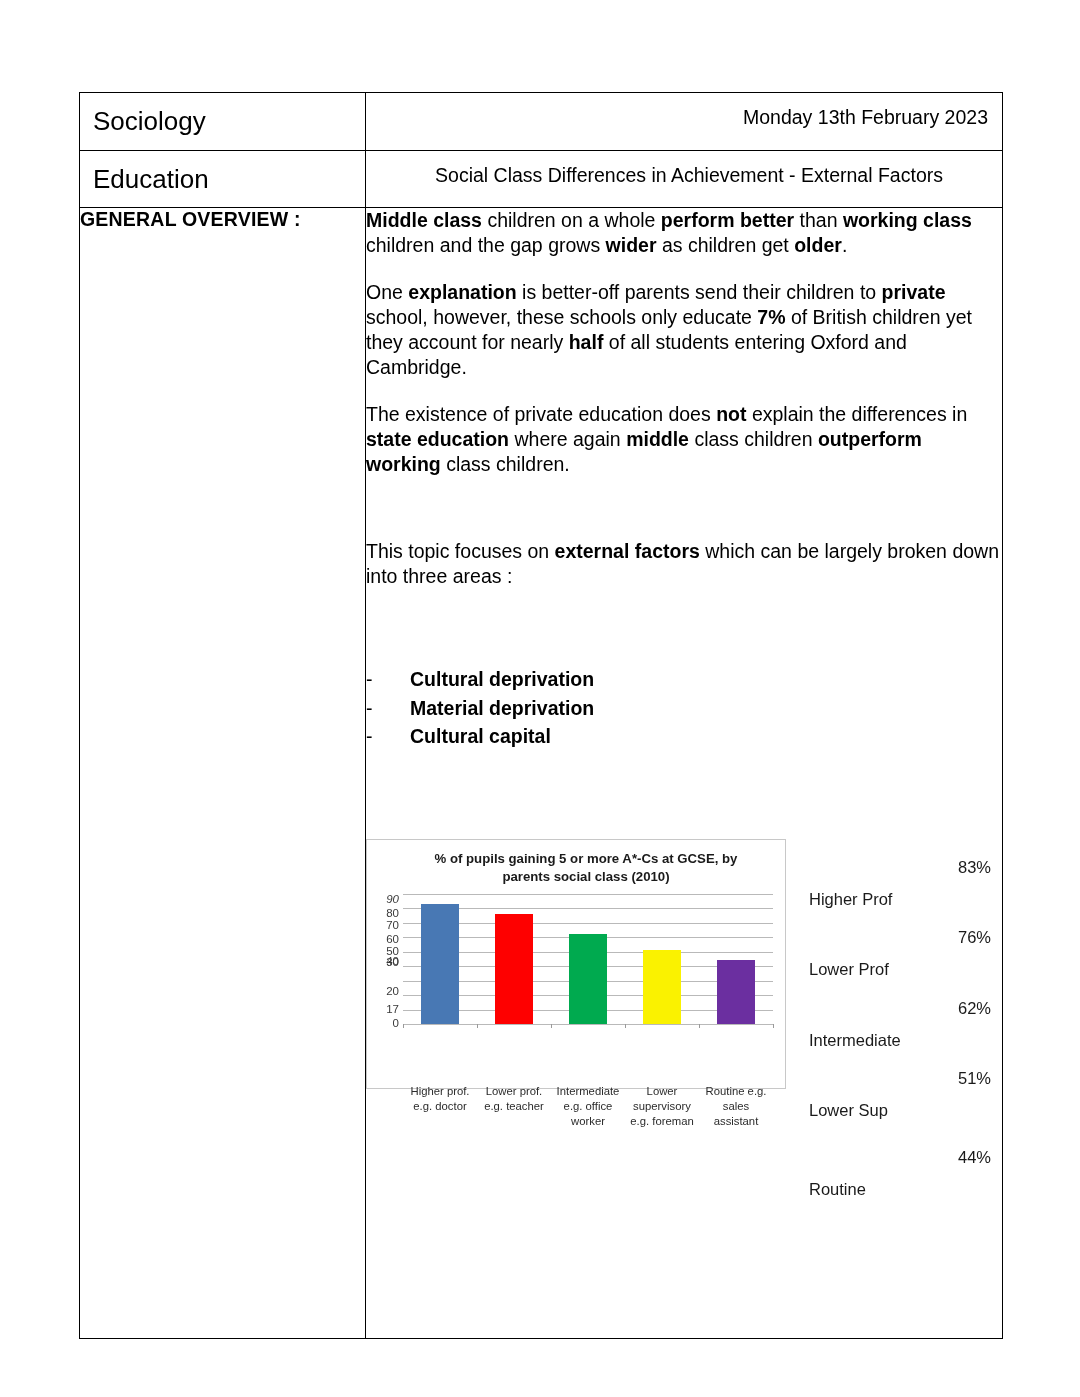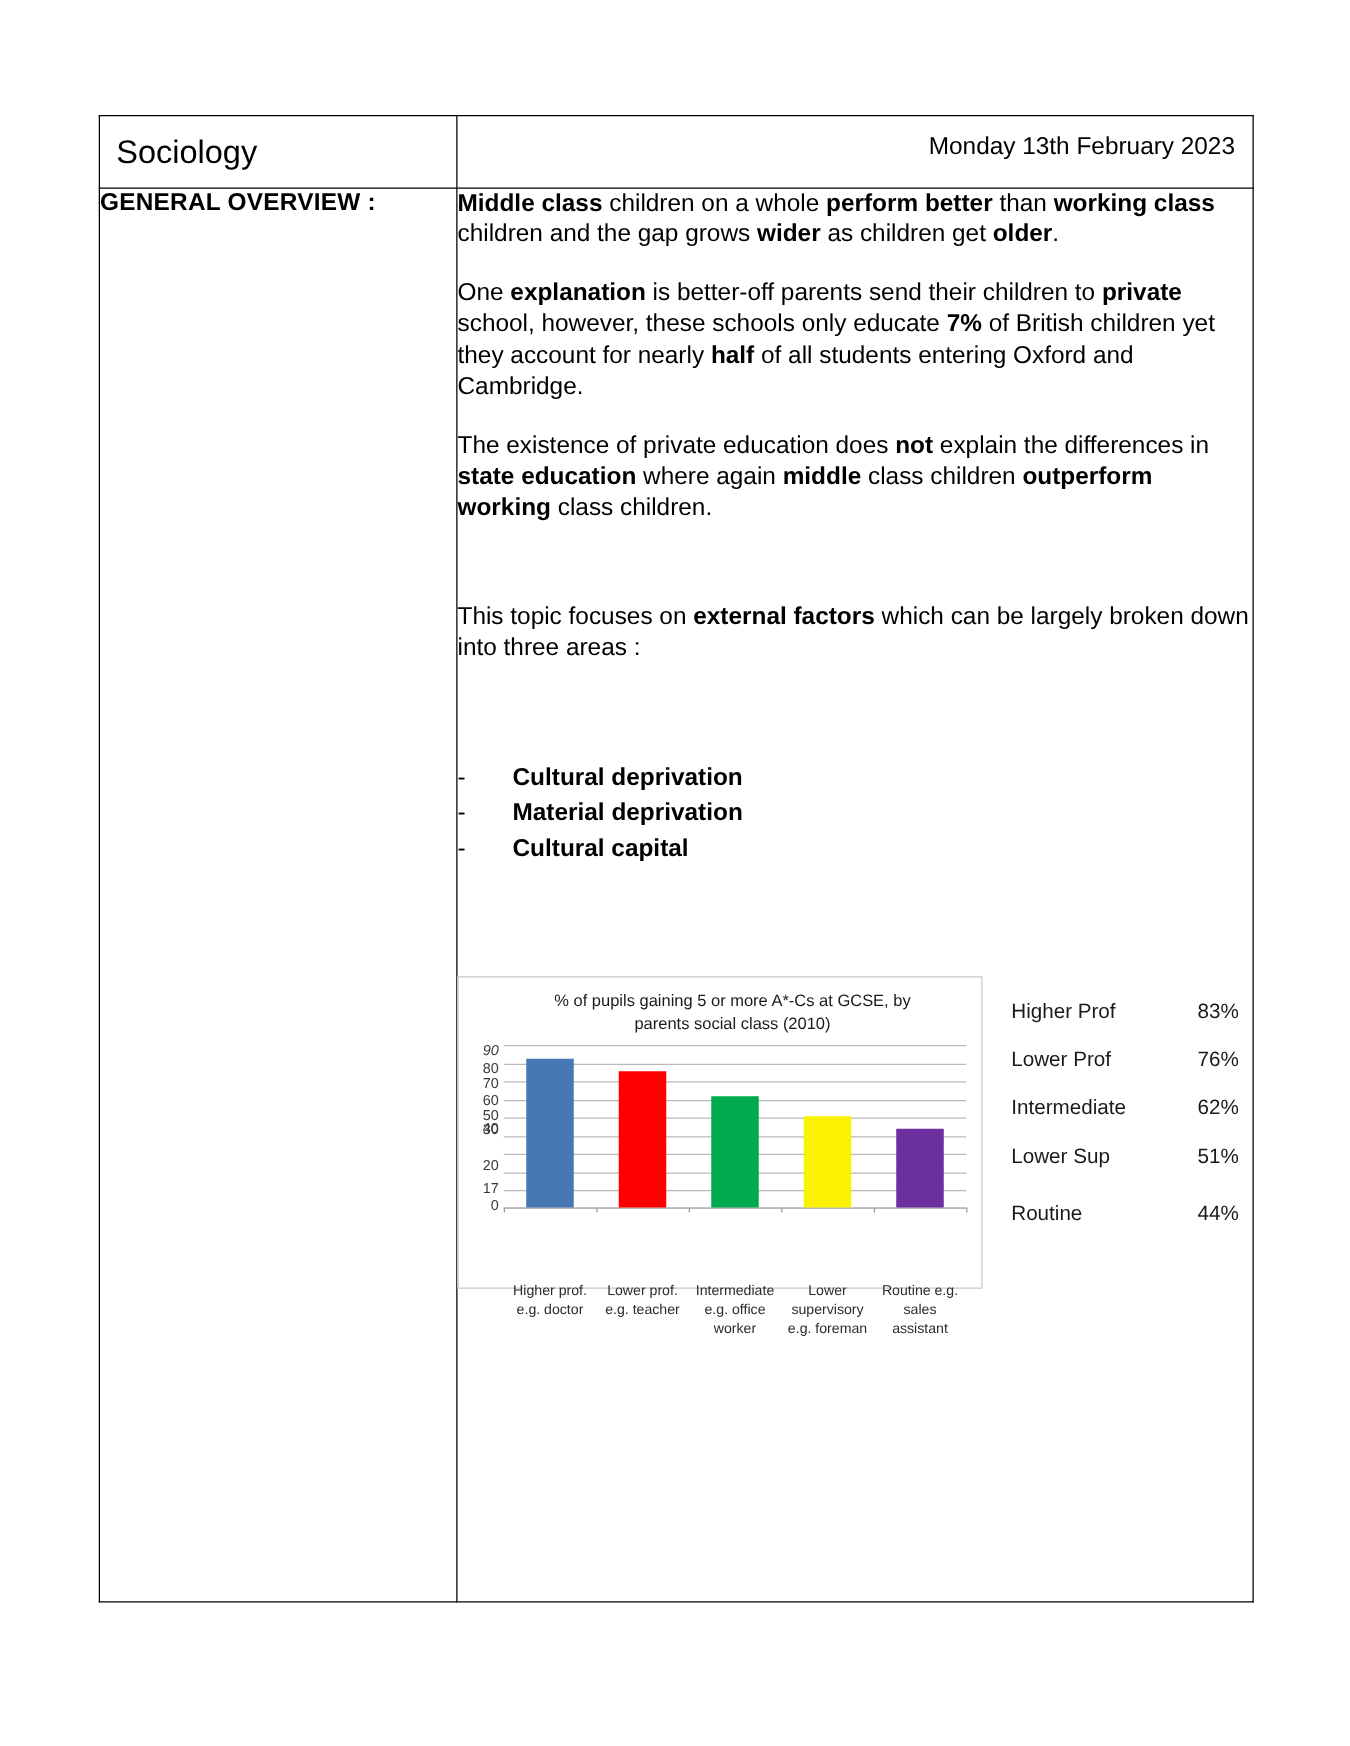--- a/index.html
+++ b/index.html
@@ -120,21 +120,21 @@
     left: 0px;
     top: 0px;
     width: 420px;
     height: 250px;
     border: 1px solid #c8c8c8;
     background: #ffffff;
     box-sizing: border-box;
   }
   .chart-title {
     font-size: 13.2px;
-    font-weight: normal;
+    font-weight: bold;
     text-align: center;
     line-height: 1.35;
     padding: 10px 26px 0 26px;
     color: #1a1a1a;
     margin-left: 20px;
   }
 
   .plot-area {
     position: absolute;
     left: 0; right: 0;
@@ -215,36 +215,44 @@
   }
   .legend-row {
     display: flex;
     justify-content: space-between;
     font-size: 16.5px;
     line-height: 1;
     margin-bottom: 22px;
     color: #1a1a1a;
   }
   .legend-row.gap { margin-bottom: 30px; }
-  .legend-label { white-space: nowrap; }
+  .legend-label { white-space: nowrap; margin-top: 32px; }
   .legend-value { white-space: nowrap; }
 </style>
 </head>
 <body>
 
 <div class="page">
 
   <table class="note-table">
     <tbody>
       <tr class="row-head">
         <td class="col-left">
           <div class="cell-pad-left">Sociology</div>
         </td>
         <td class="col-right">
           <div class="cell-pad-right">Monday 13th February 2023</div>
+        </td>
+      </tr>
+      <tr class="row-head">
+        <td class="col-left">
+          <div class="cell-pad-left">Education</div>
+        </td>
+        <td class="col-right">
+          <div class="cell-pad-right cell-title-right">Social Class Differences in Achievement - External Factors</div>
         </td>
       </tr>
       <tr>
         <td class="col-left body-left">
           <div class="overview-heading">GENERAL OVERVIEW :</div>
         </td>
         <td class="col-right body-right">
           <div class="content-inner">
 
             <div id="paragraphs">

